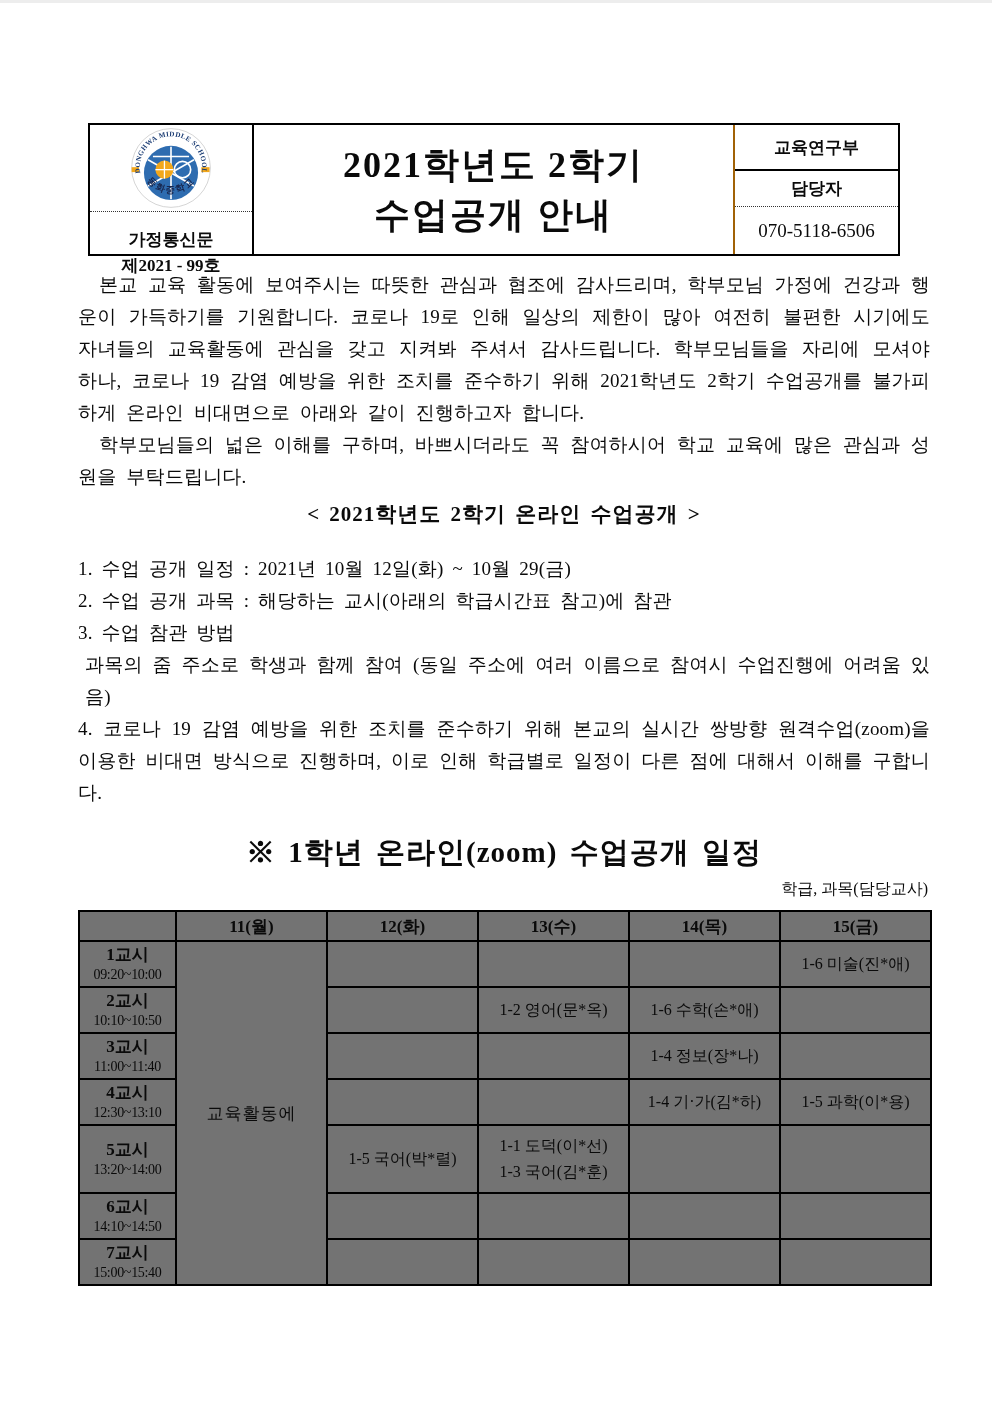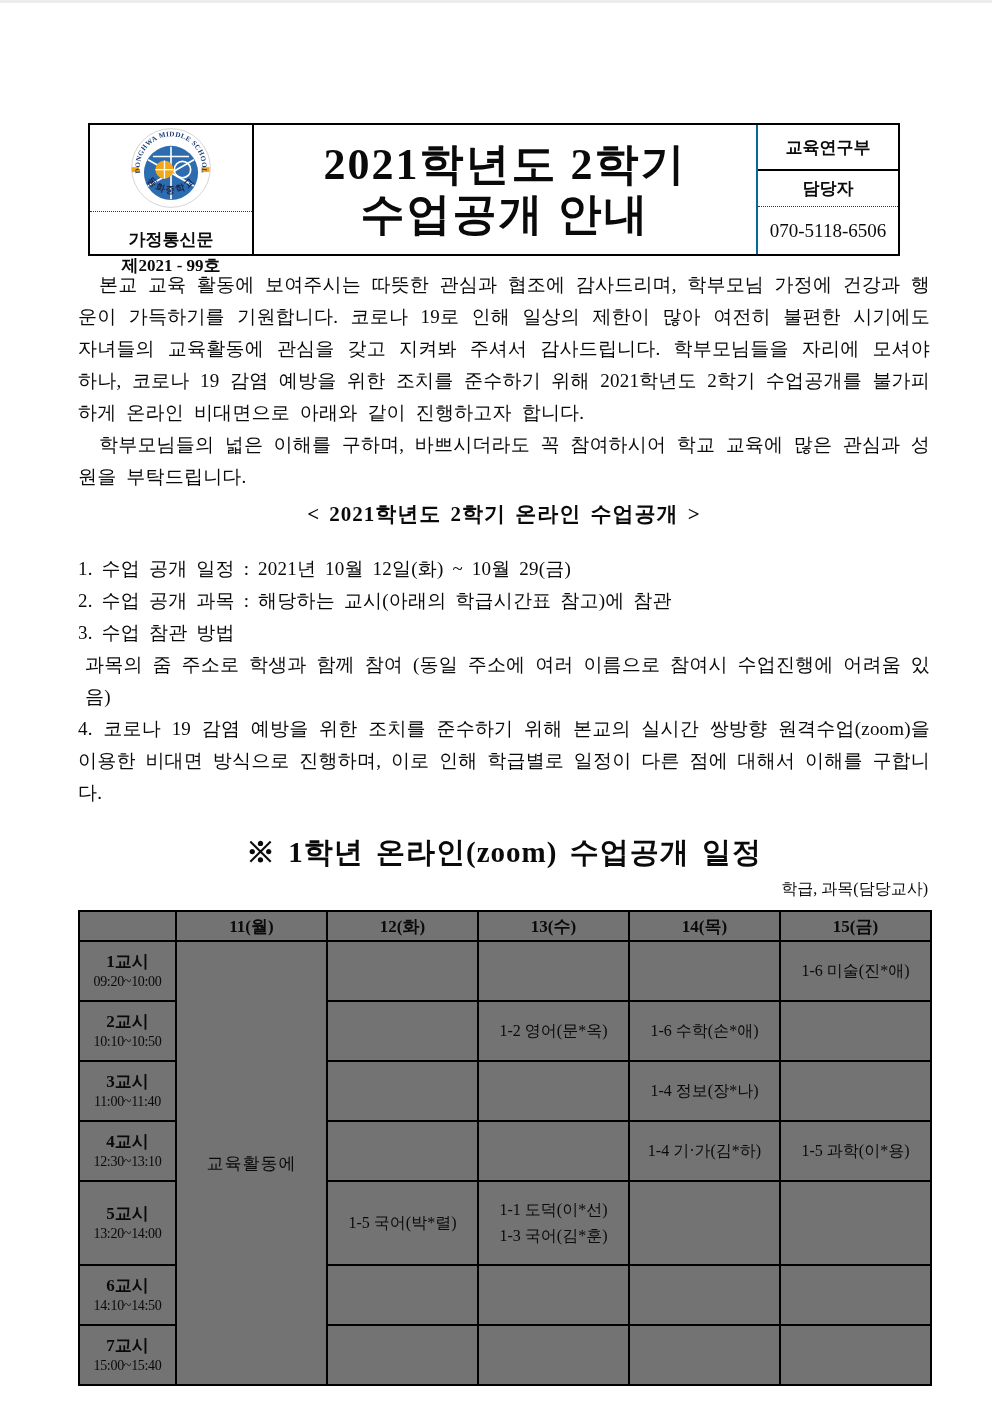--- a/index.html
+++ b/index.html
@@ -40,27 +40,27 @@
     text-align: center;
     font-weight: bold;
     font-size: 17px;
     line-height: 26px;
     margin-top: 12px;
   }
   .hb-title {
     flex: 1;
     display: flex; flex-direction: column;
     align-items: center; justify-content: center;
-    font-size: 44px; font-weight: bold;
+    font-size: 36px; font-weight: bold;
     letter-spacing: 2px;
     line-height: 50px;
   }
   .hb-right {
-    width: 142px;
-    border-left: 2px solid #0369a1;
+    width: 165px;
+    border-left: 2px solid #a16207;
     display: flex; flex-direction: column;
     text-align: center;
   }
   .hb-dept {
     height: 46px; line-height: 46px;
     border-bottom: 2px solid #000;
     font-size: 17px; font-weight: bold;
   }
   .hb-person {
     height: 36px; line-height: 36px;
@@ -134,28 +134,28 @@
     text-align: center;
     vertical-align: middle;
     background: #737373;
     overflow: hidden;
   }
   table.schedule thead th {
     height: 30px;
     font-size: 17px;
     font-weight: bold;
   }
-  .period-cell { height: 60px; padding: 1px 0; }
+  .period-cell { height: 46px; padding: 1px 0; }
   .period-cell .period {
     font-size: 17px; font-weight: bold; line-height: 21px;
   }
   .period-cell .time {
     font-size: 14px; line-height: 19px; letter-spacing: -0.3px;
   }
-  tr.tall .period-cell { height: 84px; }
+  tr.tall .period-cell { height: 68px; }
   .sched-cell {
     font-size: 16px;
     line-height: 26px;
     white-space: pre-line;
   }
   .monday-cell { font-size: 17px; letter-spacing: 1px; }
 </style>
 </head>
 <body>
 

